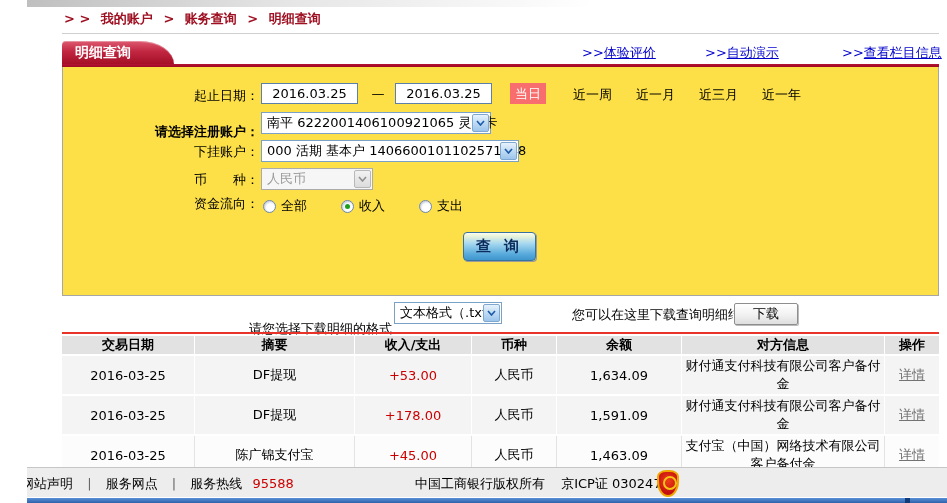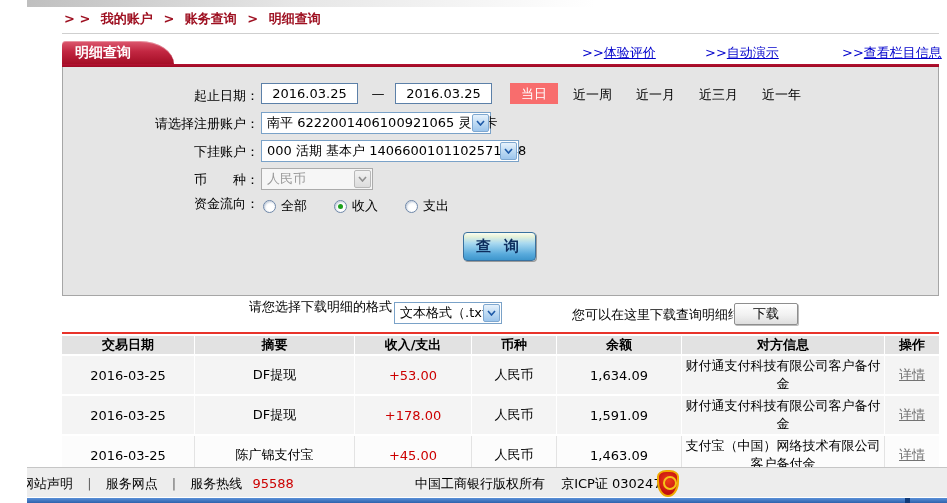--- a/index.html
+++ b/index.html
@@ -23,59 +23,59 @@
     box-shadow:inset 0 1px 0 rgba(255,255,255,.35);
     color:#fff; font-size:14px; font-weight:bold; line-height:23px; padding-left:13px; }
   .tab-underline { position:absolute; left:35px; top:64px; width:877px; height:3px;
     background:linear-gradient(#b51233,#9c0a22); }
   .top-link { position:absolute; top:44px; font-size:13px; color:#0000cc; cursor:pointer; white-space:nowrap; }
   .top-link .lbl { text-decoration:underline; }
   .tl-1 { left:555px; } .tl-2 { left:678px; } .tl-3 { left:815px; }
 
   
   .form-box { position:absolute; left:35px; top:67px; width:877px; height:229px;
-    background:#e5e5e5; border:1px solid #a6a6a6; border-top:none; }
+    background:#fde047; border:1px solid #a6a6a6; border-top:none; }
   .flabel { position:absolute; left:0; width:196px; text-align:right; font-size:13px; color:#000; white-space:pre; }
-  .r1 { top:20px; } .r2 { top:48px; } .r3 { top:76px; } .r4 { top:104px; } .r5 { top:128px; }
+  .r1 { top:20px; } .r2 { top:56px;font-weight:bold; } .r3 { top:76px; } .r4 { top:104px; } .r5 { top:128px; }
 
   .date-input { position:absolute; top:16px; width:97px; height:21px; border:1px solid #5c80a8;
     background:#fff; text-align:center; font-size:13px; font-family:"DejaVu Sans",sans-serif; color:#000; }
   .di-1 { left:198px; } .di-2 { left:332px; }
   .date-dash { position:absolute; left:300px; top:19px; width:30px; text-align:center; font-size:13px; }
-  .today-btn { position:absolute; left:447px; top:16px; width:48px; height:21px; background:#f86d6d;
+  .today-btn { position:absolute; left:447px; top:16px; width:36px; height:21px; background:#f86d6d;
     color:#fff; font-size:13px; text-align:center; line-height:21px; cursor:pointer; }
   .quick-link { position:absolute; top:19px; font-size:13px; color:#000; cursor:pointer; }
   .ql-0 { left:510px; } .ql-1 { left:573px; } .ql-2 { left:636px; } .ql-3 { left:699px; }
 
   .xselect { position:absolute; height:22px; background:#fff; border:1px solid #7aa2c8;
     font-size:13px; color:#000; line-height:20px; padding-left:5px; white-space:nowrap; }
   .xselect .arrow { position:absolute; right:1px; top:1px; width:17px; height:18px;
     background:linear-gradient(#e7f2fc,#bcd9f2 55%,#9cc5ec); border:1px solid #7fa8d0; border-radius:2px;
     display:flex; align-items:center; justify-content:center; }
   .sel-register { left:198px; top:45px; width:230px; }
   .sel-sub { left:198px; top:73px; width:258px; }
   .sel-currency { left:198px; top:101px; width:112px; background:#f6f6f6; border-color:#ababab; color:#9a9a9a; }
   .sel-currency .arrow { background:linear-gradient(#f2f2f2,#dcdcdc); border-color:#b8b8b8; }
   .snapshot-link { position:absolute; left:465px; top:76px; font-size:13px; color:#0000cc; text-decoration:underline; cursor:pointer; }
 
-  .flow-group { position:absolute; left:200px; top:130px; display:flex; align-items:center; gap:27px; }
+  .flow-group { position:absolute; left:200px; top:130px; display:flex; align-items:center; gap:34px; }
   .flow-item { display:flex; align-items:center; font-size:13px; cursor:pointer; }
   .radio { width:13px; height:13px; border-radius:50%; background:#fff; border:1px solid #6e87a8;
     box-shadow:inset 1px 1px 2px rgba(110,135,168,.45); margin-right:5px; position:relative; }
   .radio.checked::after { content:""; position:absolute; left:3px; top:3px; width:5px; height:5px;
     border-radius:50%; background:#1ca01c; }
 
   .query-btn { position:absolute; left:400px; top:165px; width:73px; height:29px;
     border:1px solid #39719f; border-radius:4px;
     background:linear-gradient(to bottom,#fbfdf2 0%,#e9f3d9 12%,#a9d9f0 38%,#58aadc 78%,#3e96cc 100%);
     color:#0d2d5e; font-size:15px; font-weight:bold; text-align:center; line-height:27px;
     letter-spacing:4px; box-shadow:1px 1px 0 #9a9a9a; cursor:pointer; }
 
   
-  .dl-label { position:absolute; left:35px; top:298px; width:330px; text-align:right; font-size:13px; }
+  .dl-label { position:absolute; left:35px; top:320px; width:330px; text-align:right; font-size:13px; }
   .sel-format { left:367px; top:302px; width:108px; }
   .dl-hint { position:absolute; left:545px; top:306px; font-size:13px; }
   .dl-btn { position:absolute; left:707px; top:303px; width:64px; height:22px;
     border:1px solid #8e8e8e; border-radius:2px;
     background:linear-gradient(#ffffff,#f1f1f1 55%,#dedede); font-size:13px; text-align:center;
     line-height:20px; box-shadow:1px 1px 0 #bbb; cursor:pointer; }
 
   
   .red-line { position:absolute; left:35px; top:332px; width:877px; height:2px; background:#e8332a; }
   .result-table { position:absolute; left:35px; top:336px; width:877px; border-collapse:separate;

